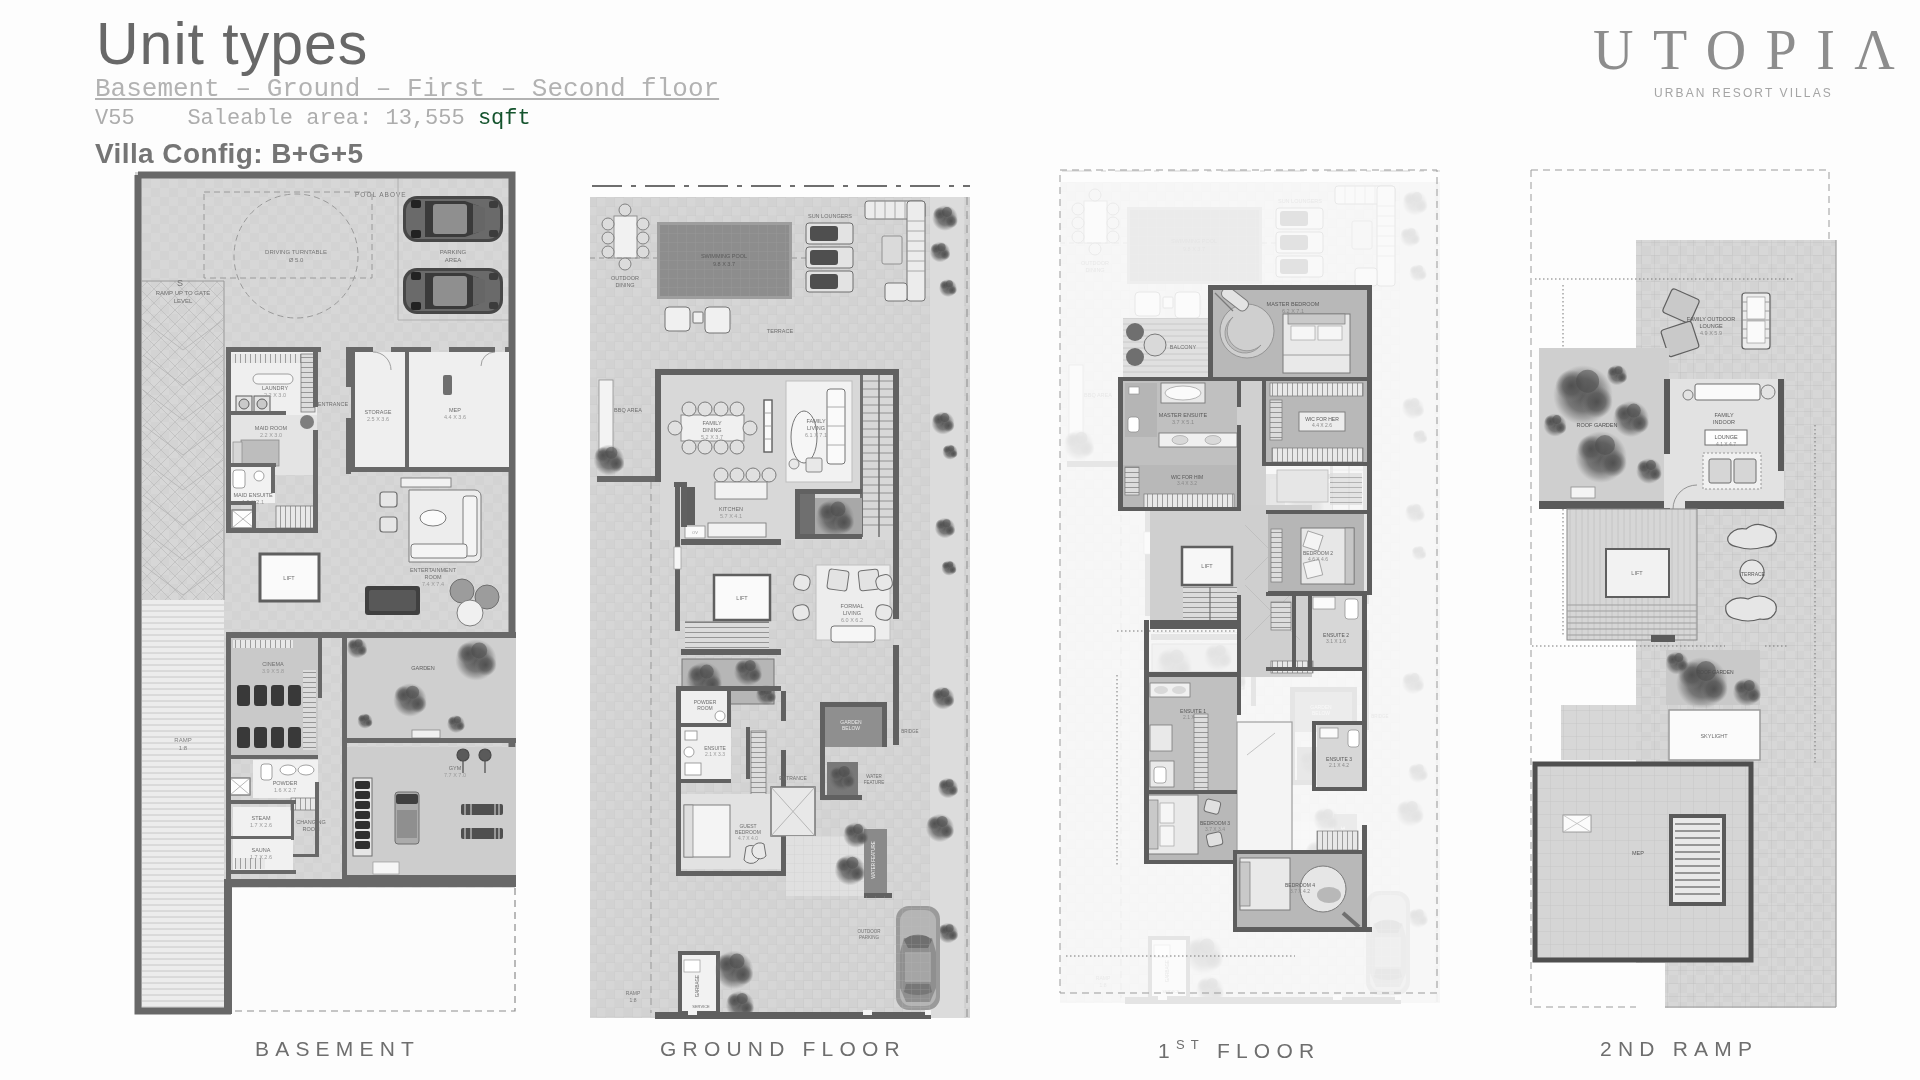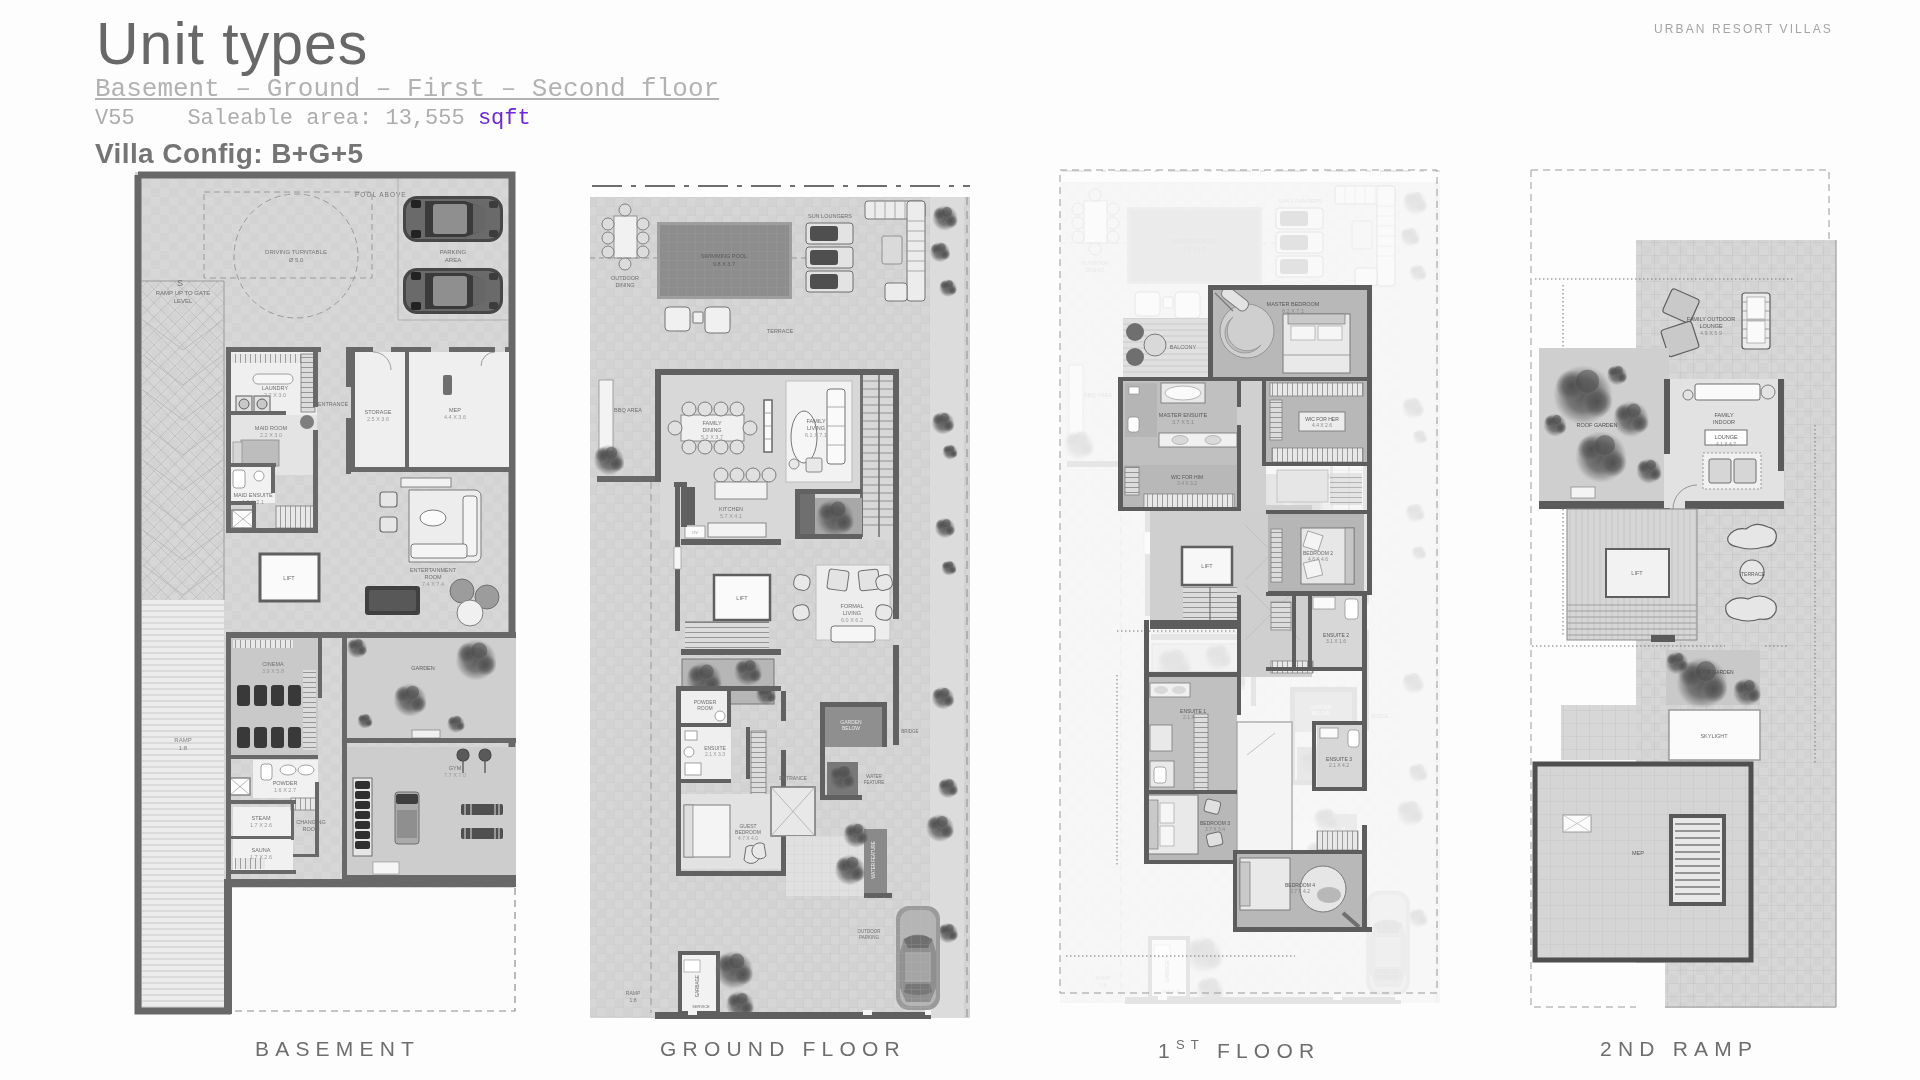--- a/index.html
+++ b/index.html
@@ -7,25 +7,26 @@
   .abs{position:absolute;}
   .flabel{position:absolute;color:#6e6e6e;font-size:21px;letter-spacing:6.2px;white-space:nowrap;margin-left:12px;}
 </style>
 </head>
 <body>
 
 <div class="abs" style="left:96px;top:10px;font-size:59px;color:#686868;letter-spacing:1px;">Unit types</div>
 
 <div class="abs" style="left:95px;top:74px;font-size:26px;color:#b2b2b2;font-family:'Liberation Mono',monospace;text-decoration:underline;">Basement – Ground – First – Second floor</div>
 
-<div class="abs" style="left:95px;top:106px;font-size:22px;color:#adadad;font-family:'Liberation Mono',monospace;">V55&nbsp;&nbsp;&nbsp;&nbsp;Saleable area: 13,555 <span style="color:#6d28d9;text-align:center;">sqft</span></div>
+<div class="abs" style="left:95px;top:106px;font-size:22px;color:#adadad;font-family:'Liberation Mono',monospace;">V55&nbsp;&nbsp;&nbsp;&nbsp;Saleable area: 13,555 <span style="color:#14532d;text-align:center;">sqft</span></div>
 
 <div class="abs" style="left:95px;top:138px;font-size:28px;color:#757575;font-weight:bold;letter-spacing:0.4px;">Villa Config: B+G+5</div>
 
 <div class="abs" style="left:1593px;top:18px;width:310px;">
+  <div style="font-family:'Liberation Serif',serif;font-size:56px;color:#8d8d8d;letter-spacing:19.5px;white-space:nowrap;">UTOPIΛ</div>
   <div style="font-size:12px;color:#a5a5a5;letter-spacing:2.1px;margin:4px 0 16px 61px;">URBAN RESORT VILLAS</div>
 </div>
 
 <svg class="abs" style="left:133px;top:170px" width="384" height="846" viewBox="0 0 384 846">
 <defs>
   <pattern id="tile8" width="9" height="9" patternUnits="userSpaceOnUse">
     <rect width="9" height="9" fill="none"></rect>
     <path d="M9,0V9M0,9H9" stroke="#c4c4c4" stroke-width="0.7" fill="none"></path>
   </pattern>
   <pattern id="check" width="18" height="18" patternUnits="userSpaceOnUse">

